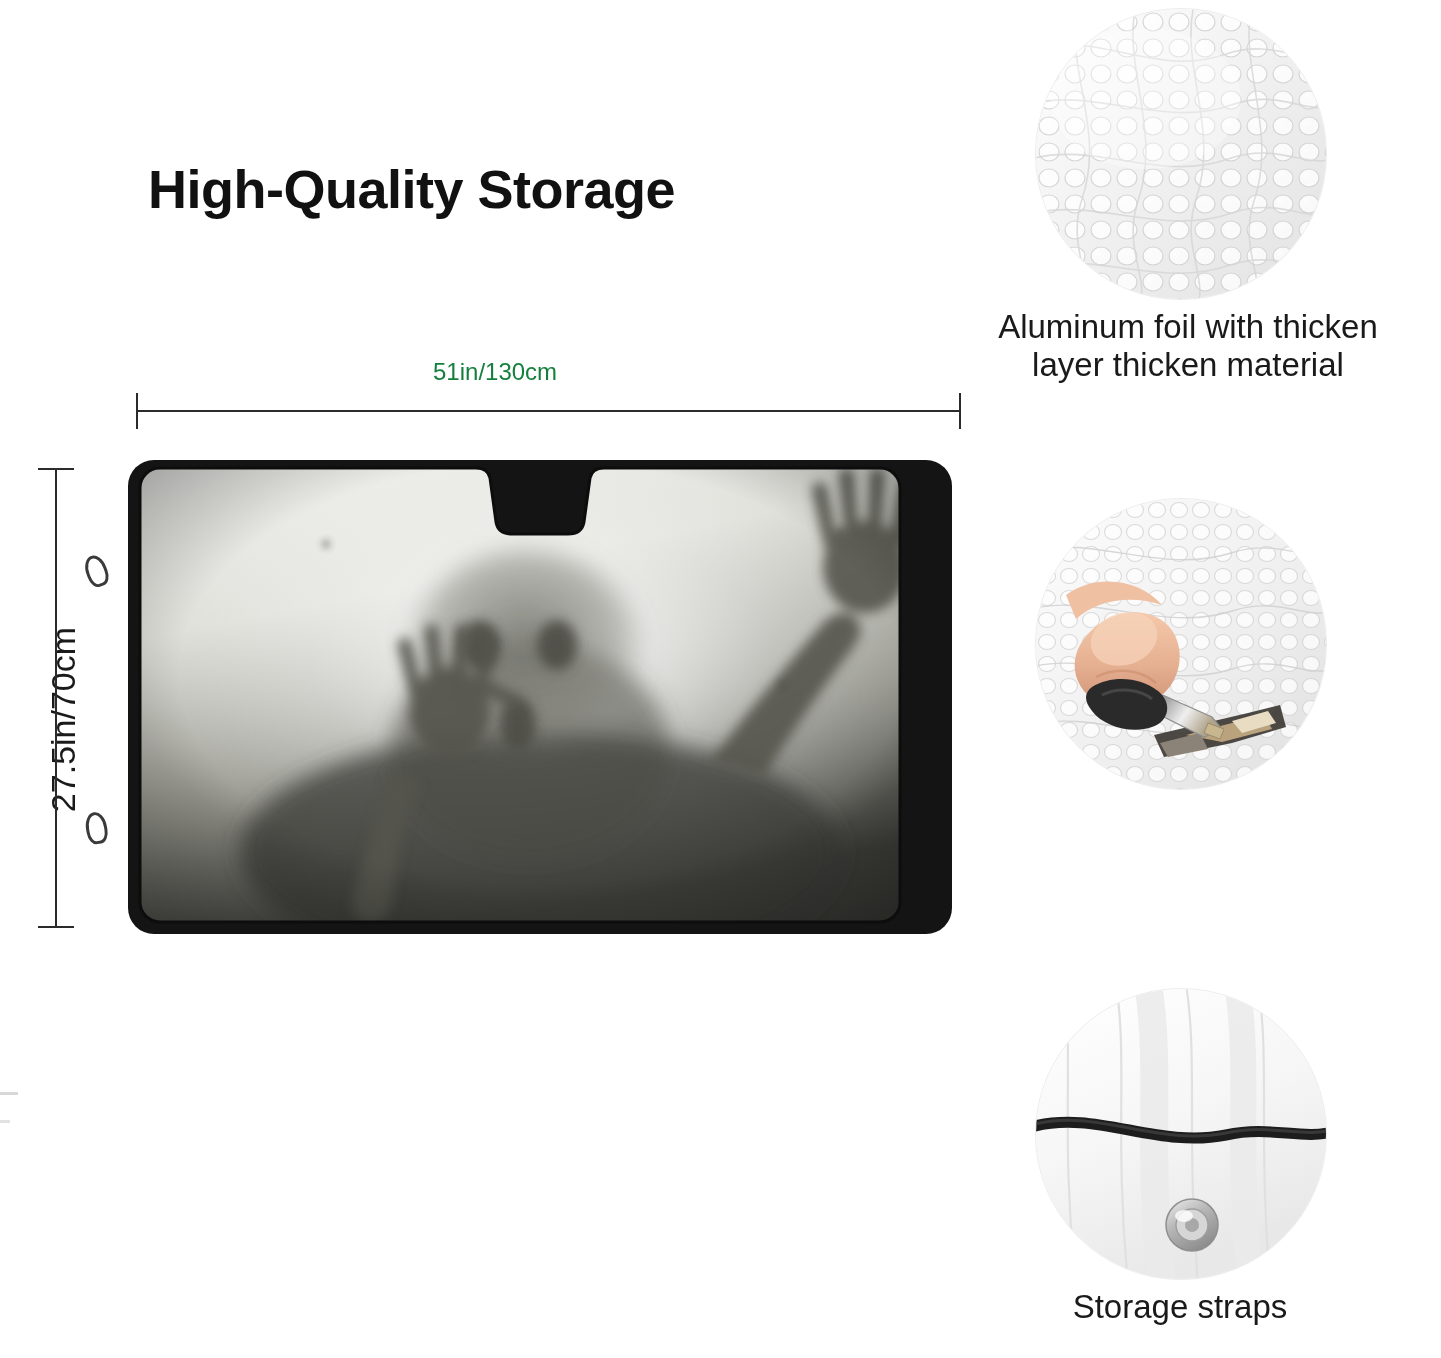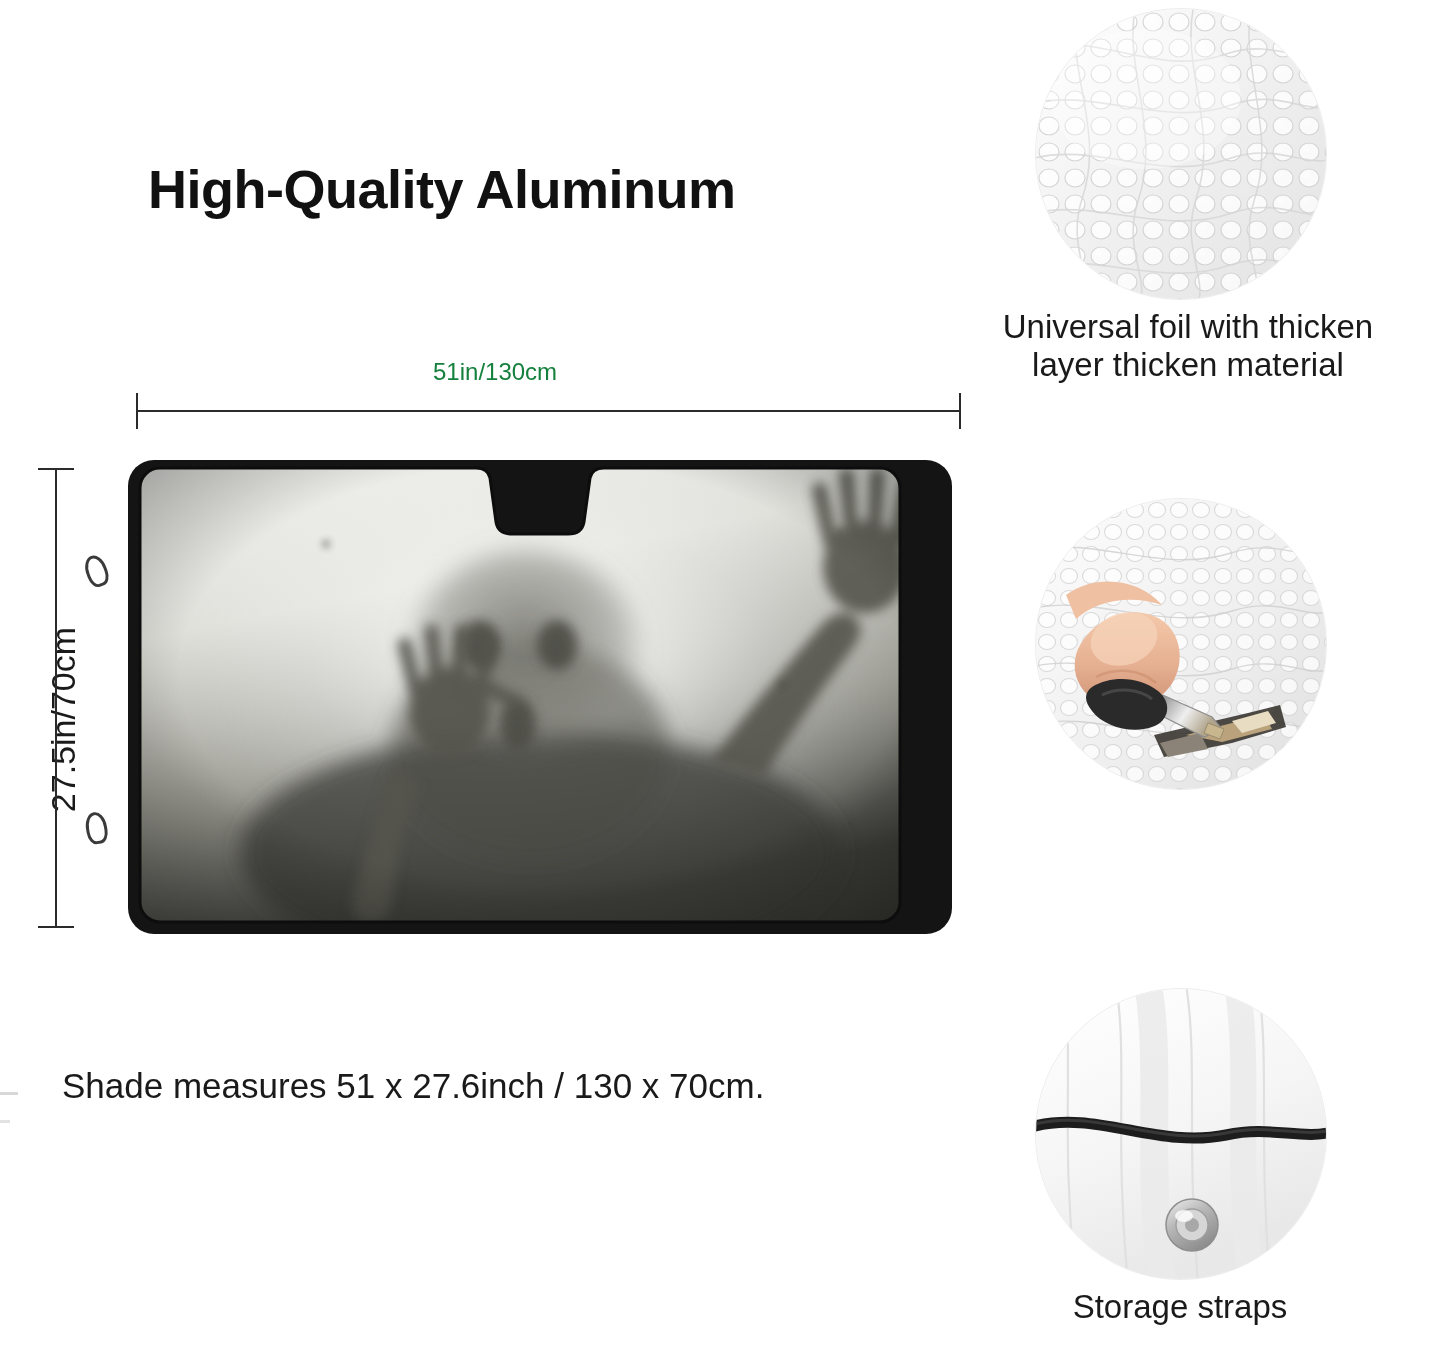--- a/index.html
+++ b/index.html
@@ -177,21 +177,21 @@
     left: 0px;
     top: 1120px;
     width: 10px;
     height: 3px;
     background: #e2e2e2;
   }
 </style>
 </head>
 <body>
 
-<div class="heading">High-Quality Aluminum</div>
+<div class="heading">High-Quality Storage</div>
 
 <div class="width-label">51in/130cm</div>
 <div class="width-line"></div>
 <div class="width-tick-left"></div>
 <div class="width-tick-right"></div>
 
 <div class="height-label">27.5in/70cm</div>
 <div class="height-line"></div>
 <div class="height-tick-top"></div>
 <div class="height-tick-bottom"></div>
@@ -286,21 +286,20 @@
     </g>
 
     <use href="#shadeInner" fill="none" stroke="#0d0d0d" stroke-width="3"></use>
   </svg>
 </div>
 
 <div class="clip clip-top"></div>
 <div class="clip clip-bottom"></div>
 
 <div class="caption">
-  <div>Shade measures 51 x 27.6inch / 130 x 70cm.</div>
 </div>
 
 <div class="feature" id="feature-foil">
   <div class="circle">
     <svg width="290" height="290" viewBox="0 0 290 290" xmlns="http://www.w3.org/2000/svg">
       <defs>
         <linearGradient id="foilBg" x1="0" y1="0" x2="1" y2="1">
           <stop offset="0%" stop-color="#ffffff"></stop>
           <stop offset="50%" stop-color="#f0f0f0"></stop>
           <stop offset="100%" stop-color="#e2e2e2"></stop>
@@ -322,21 +321,21 @@
         <path d="M-5,258 C60,242 126,280 194,256 C246,240 273,268 300,256"></path>
         <path d="M42,-5 C28,60 70,120 46,190 C30,240 60,270 46,300"></path>
         <path d="M100,-5 C86,58 126,122 102,192 C86,242 116,272 102,300"></path>
         <path d="M158,-5 C144,60 184,120 160,190 C144,240 174,270 160,300"></path>
         <path d="M216,-5 C202,58 242,122 218,192 C202,242 232,272 218,300"></path>
       </g>
       <ellipse cx="110" cy="90" rx="95" ry="70" fill="#ffffff" opacity="0.35"></ellipse>
     </svg>
   </div>
   <div class="feature-label wide">
-    <span>Universal foil with thicken</span><br>
+    <span>Aluminum foil with thicken</span><br>
     <span>layer thicken material</span>
   </div>
 </div>
 
 <div class="feature" id="feature-scratch">
   <div class="circle">
     <svg width="290" height="290" viewBox="0 0 290 290" xmlns="http://www.w3.org/2000/svg">
       <defs>
         <linearGradient id="foilBg2" x1="0" y1="0" x2="1" y2="1">
           <stop offset="0%" stop-color="#fdfdfd"></stop>

